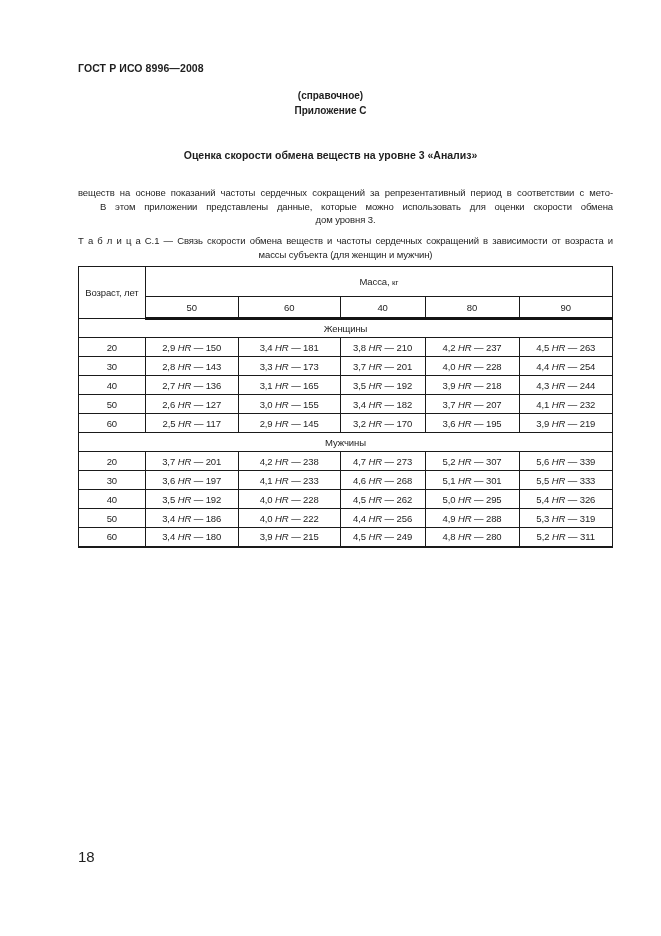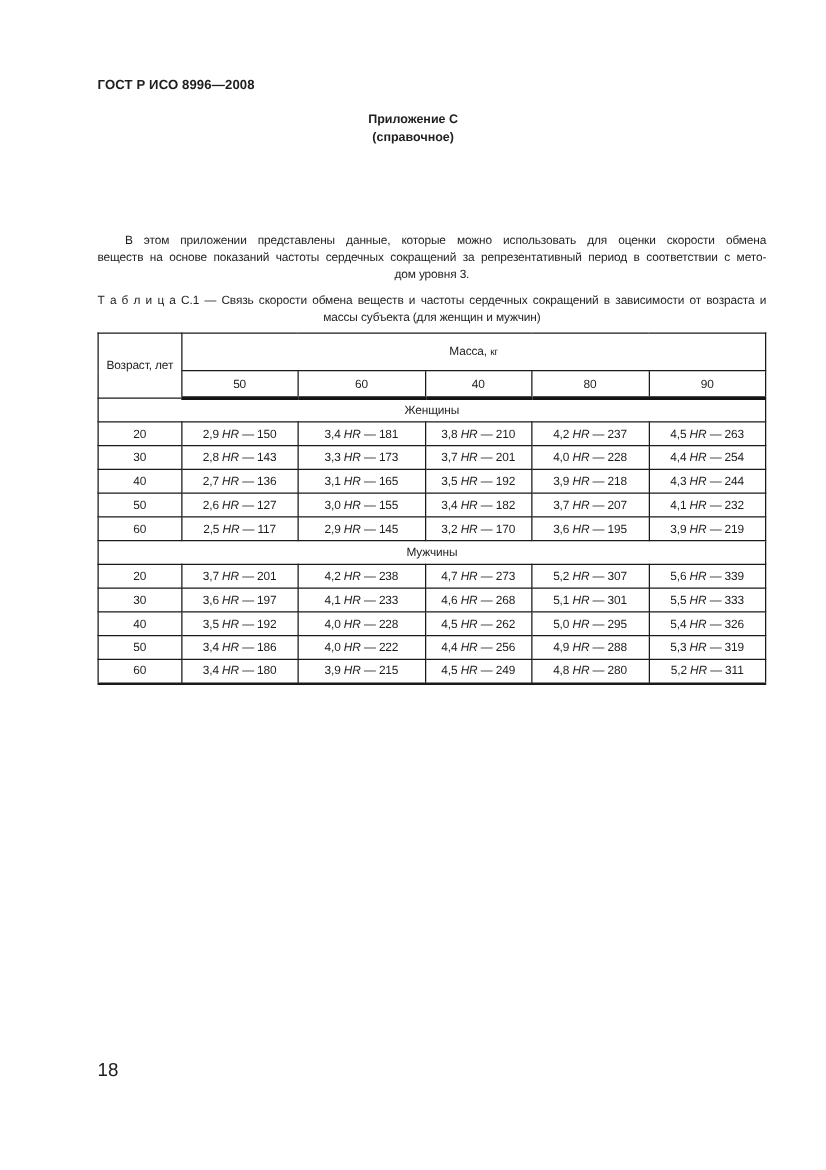--- a/index.html
+++ b/index.html
@@ -56,28 +56,29 @@
   .page-number { position: absolute; left: 78px; top: 848px; font-size: 15px; }
 </style>
 </head>
 <body>
 
 <div class="page">
 
   <div class="doc-code">ГОСТ Р ИСО 8996—2008</div>
 
   <div class="appendix">
+    <div>(справочное)</div>
     <div>Приложение С</div>
-    <div>(справочное)</div>
   </div>
 
+  <div class="title">Оценка скорости обмена веществ на уровне 3 «Анализ»</div>
 
   <div class="para intro">
+    <div class="jline">веществ на основе показаний частоты сердечных сокращений за репрезентативный период в соответствии с мето-</div>
     <div class="jline indent">В этом приложении представлены данные, которые можно использовать для оценки скорости обмена</div>
-    <div class="jline">веществ на основе показаний частоты сердечных сокращений за репрезентативный период в соответствии с мето-</div>
     <div class="lline">дом уровня 3.</div>
   </div>
 
   <div class="para caption">
     <div class="jline">Т а б л и ц а  С.1 — Связь скорости обмена веществ и частоты сердечных сокращений в зависимости от возраста и</div>
     <div class="lline">массы субъекта (для женщин и мужчин)</div>
   </div>
 
   <table class="c1">
     <colgroup>

